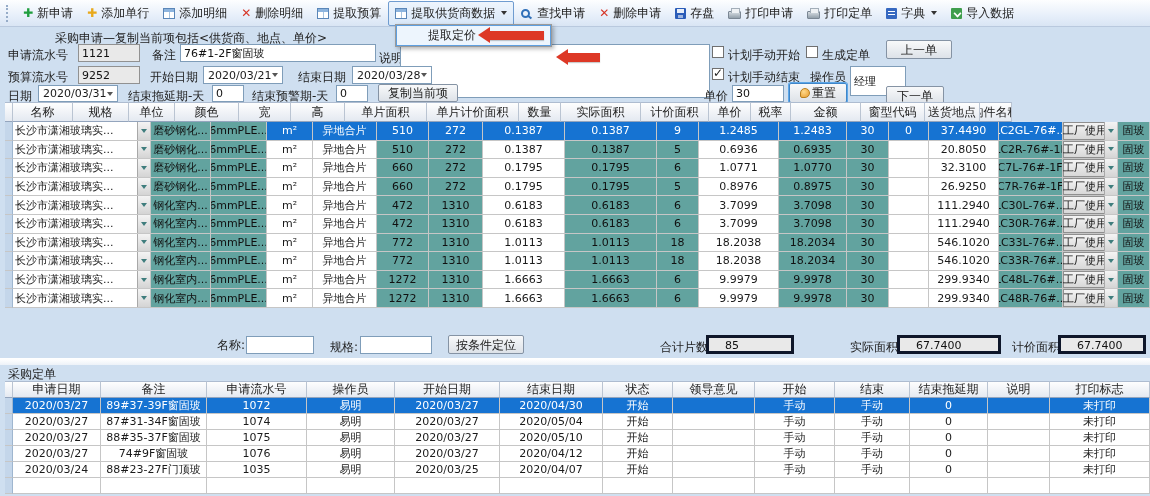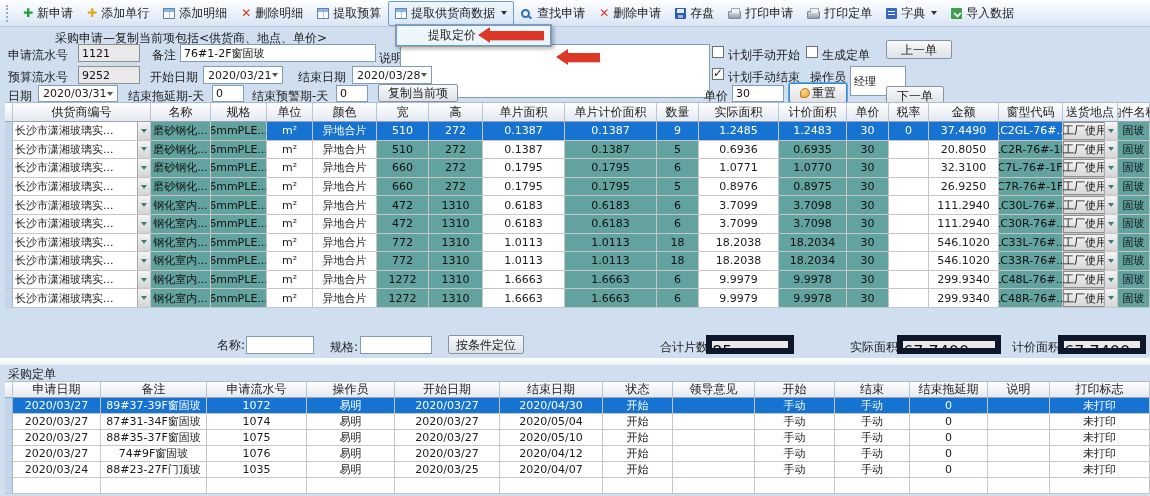--- a/index.html
+++ b/index.html
@@ -32,21 +32,21 @@
 .ipt{position:absolute;border:1px solid #7f9db9;font-size:11px;padding:1px 3px;background:#fff;font-family:inherit;color:#111}
 .ipt.ro{background:#e9e9e9;border-color:#919191}
 .combo-fld{position:absolute;background:#fff;border:1px solid #7f9db9;display:flex;align-items:center;padding:0 4px;font-size:11px}
 .dtri{width:0;height:0;border-left:3.5px solid transparent;border-right:3.5px solid transparent;border-top:4px solid #555;margin-left:auto}
 .btn{position:absolute;border:1px solid #8593a4;background:linear-gradient(#f8f9fa,#dde2e8);font-size:12px;text-align:center;line-height:16px;border-radius:2px;color:#222;display:flex;align-items:center;justify-content:center;gap:2px}
 .btn.focus{box-shadow:0 0 0 1px #5ea7e8;border-color:#3f86c9}
 .ic-reset{width:10px;height:10px;border-radius:50% 50% 50% 2px;background:radial-gradient(circle at 35% 35%,#ffd98a,#e99c2e);border:1px solid #b97f1f;display:inline-block}
 .cb{position:absolute;width:12px;height:12px;background:#fff;border:1px solid #707070}
 .cb.checked::after{content:"✓";position:absolute;left:0px;top:-3px;font-size:12px;color:#222;font-weight:bold}
 .notebox{position:absolute;left:400px;top:44px;width:310px;height:54px;background:#fff;border:1px solid #7f9db9;font-size:11px}
-.sumfld{position:absolute;background:#e9e9e9;border:6px solid #0f172a;font-size:16px;padding:1px 0;overflow:hidden;color:#111}
+.sumfld{position:absolute;background:#e9e9e9;border:3px solid #0f172a;font-size:11px;padding:1px 16px;overflow:hidden;color:#111}
 
 .menu{position:absolute;left:395px;top:24px;width:157px;background:#fbfbfb;border:1px solid #9a9a9a;box-shadow:2px 2px 4px rgba(0,0,0,.28);z-index:50}
 .menu-gutter{position:absolute;left:0;top:0;bottom:0;width:25px;background:#eef0f2;border-right:1px solid #ddd}
 .menu-item{position:relative;height:21px;line-height:21px;padding-left:32px;font-size:12px;color:#222;white-space:nowrap}
 .menu-item.selected{box-shadow:inset 0 0 0 1px #5e9fe0;background:#edf5fd}
 .rarrow{position:absolute;height:9px;background:#dd3826;z-index:60;box-shadow:0 1px 1px rgba(0,0,0,.2)}
 .rarrow::before{content:'';position:absolute;left:-12px;top:-4px;width:0;height:0;border-top:8.5px solid transparent;border-bottom:8.5px solid transparent;border-right:12px solid #dd3826}
 
 .grid{position:absolute;left:5px;width:1145px}
 .ghead{display:flex}
@@ -189,21 +189,20 @@
 <div class="menu">
   <div class="menu-gutter"></div>
   <div class="menu-item selected"><span>提取定价</span></div>
 </div>
 <div class="rarrow" style="left:490px;top:31px;width:54px"></div>
 <div class="rarrow" style="left:568px;top:53px;width:32px"></div>
 
 <div class="grid" style="top:102px">
   <div class="ghead" style="height:20px">
       <div class="hcell" style="width: 8px;"></div>
-      <div class="hcell" style="width: 138px;">供货商编号</div>
       <div class="hcell" style="width: 60px;">名称</div>
       <div class="hcell" style="width: 56px;">规格</div>
       <div class="hcell" style="width: 46px;">单位</div>
       <div class="hcell" style="width: 64px;">颜色</div>
       <div class="hcell" style="width: 52px;">宽</div>
       <div class="hcell" style="width: 54px;">高</div>
       <div class="hcell" style="width: 82px; text-align: center;">单片面积</div>
       <div class="hcell" style="width: 92px;">单片计价面积</div>
       <div class="hcell" style="width: 42px;">数量</div>
       <div class="hcell" style="width: 80px;">实际面积</div>

